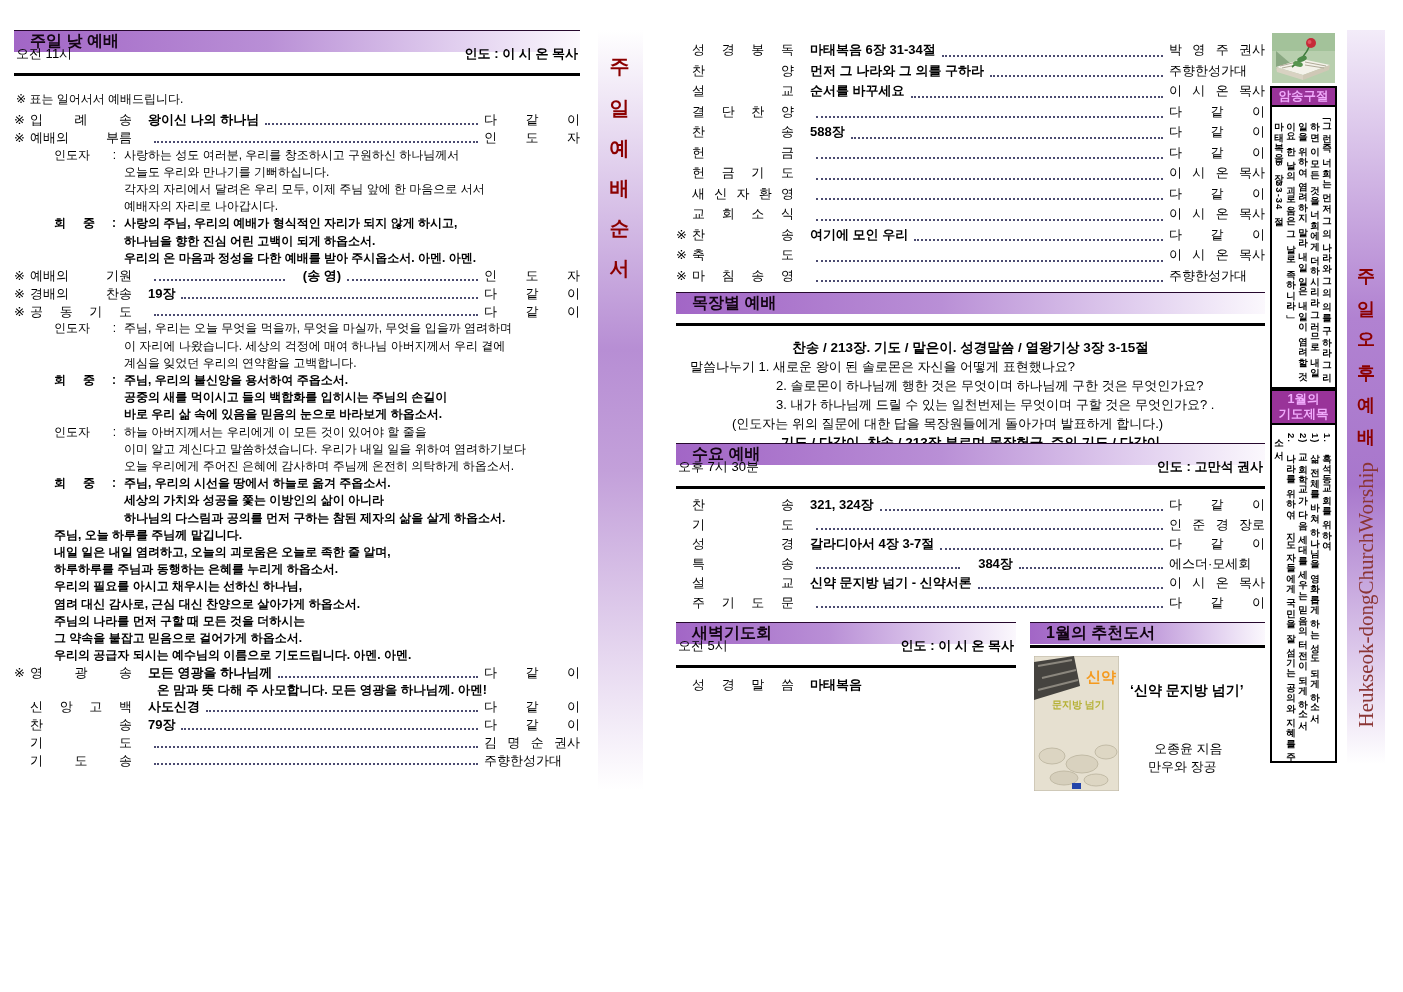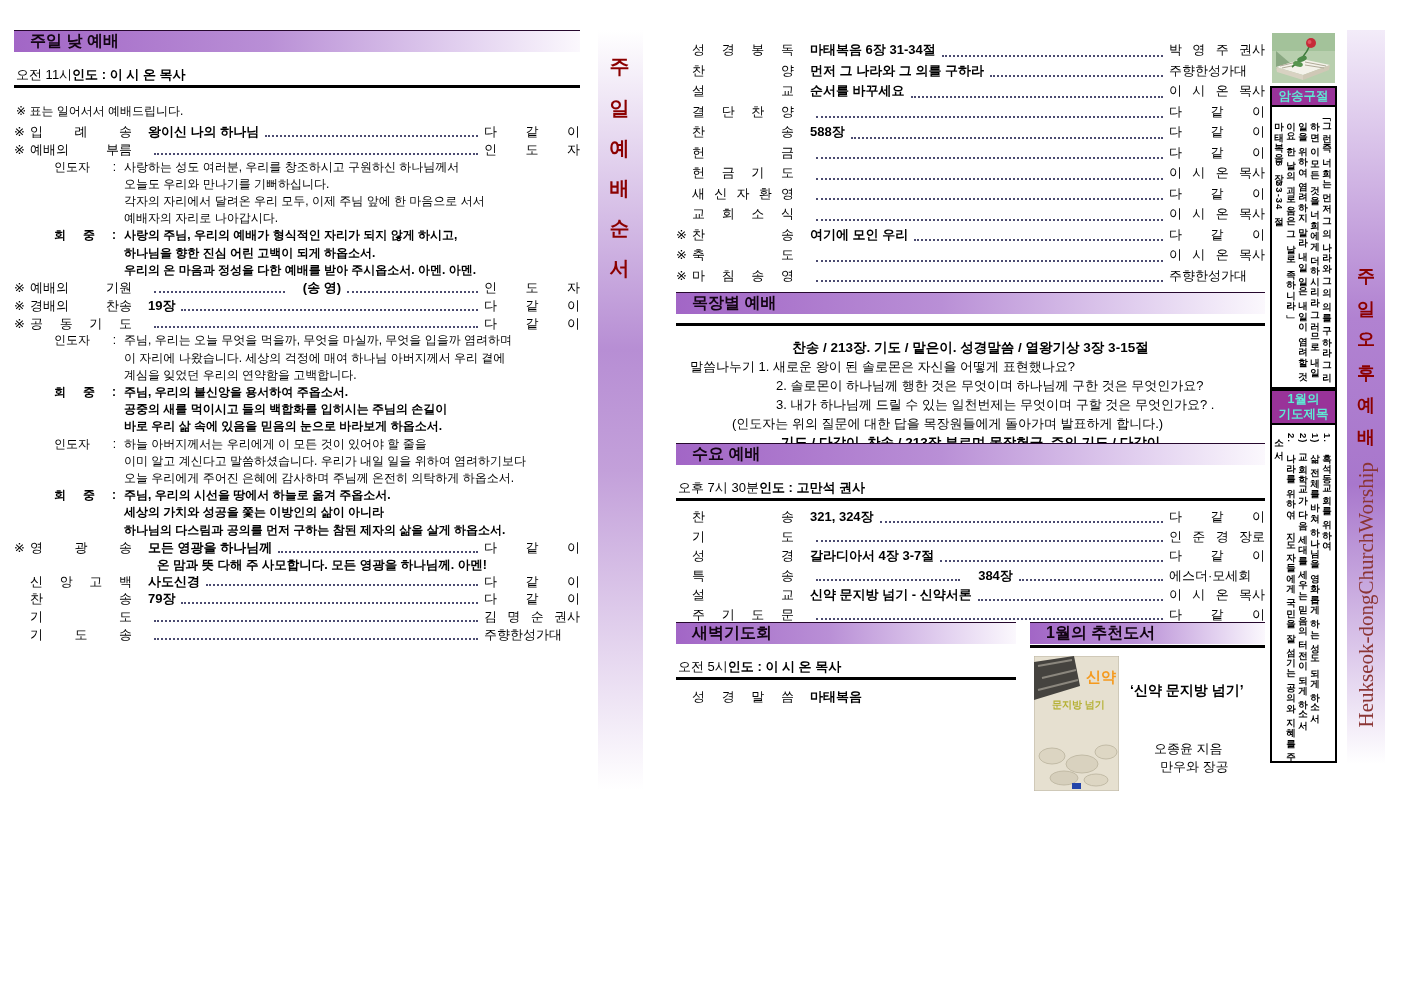--- a/index.html
+++ b/index.html
@@ -4,21 +4,21 @@
 <style>
   html,body{margin:0;padding:0;background:#fff;}
   .page{position:relative;width:1403px;height:992px;background:#fff;overflow:hidden;
         font-family:"Liberation Sans","DejaVu Sans",sans-serif;color:#000;}
   section,aside,div,span{box-sizing:border-box;}
 
   
   .sec-bar{height:22px;border-top:1px solid #26082e;
     background:linear-gradient(90deg,#a266c6 0%,#b98fd6 45%,#e3d2f0 80%,#fbf8fd 100%);
     display:flex;align-items:flex-start;padding-left:16px;font-size:16px;font-weight:bold;color:#130513;}
-  .meta-row{display:flex;align-items:flex-end;height:32px;font-size:13px;padding:0 2px;}
+  .meta-row{display:flex;justify-content:space-between;align-items:flex-end;height:20px;font-size:13px;padding:9px 2px;}
   .meta-bold{font-weight:bold;}
   .thick-rule{height:3px;background:#000;margin-top:1px;}
 
   
   #left-col{position:absolute;left:14px;top:30px;width:566px;}
   .small-note{font-size:12px;padding:15px 0 3px 2px;}
 
   
   .wrow{display:flex;align-items:center;line-height:17.8px;font-size:13px;}
   #rrows .wrow{line-height:20.5px;}
@@ -53,26 +53,26 @@
   .q0{margin-left:14px;}.q1{margin-left:100px;}.q2{margin-left:100px;}.q3{margin-left:56px;}
   .mok-line2{font-weight:bold;font-size:13.5px;text-align:center;margin-top:1px;}
   #wednesday{position:absolute;top:413px;left:0;right:0;}
   #wed-rows{margin-top:6px;}
   #dawn{position:absolute;top:592px;left:0;width:340px;}
   #dawn .wrow{margin-top:8px;}
   #book{position:absolute;top:592px;left:354px;width:235px;}
   .cover{position:absolute;left:4px;top:34px;}
   .book-quote{position:absolute;left:100px;top:60px;font-weight:bold;font-size:14px;white-space:nowrap;}
   .book-author{position:absolute;left:124px;top:118px;font-size:13px;}
-  .book-pub{position:absolute;left:130px;top:136px;font-size:13px;text-align:center;}
+  .book-pub{position:absolute;left:118px;top:136px;font-size:13px;text-align:center;}
 
   
   #sidebar{position:absolute;left:1270px;top:33px;width:67px;}
   .photo{display:block;margin-left:2px;}
-  .sb-hdr{border:2px solid #000;background:#993399;color:#5eead4;font-weight:bold;
+  .sb-hdr{border:2px solid #000;background:#993399;color:#f0abfc;font-weight:bold;
     font-size:12.5px;text-align:center;padding:1px 0;line-height:15px;white-space:pre-line;}
   .sb-hdr.first{margin-top:3px;}
   .vbox{border:2px solid #000;border-top:none;background:#fff;display:flex;justify-content:flex-end;
     padding:8px 2px 4px 2px;overflow:hidden;}
   .vt{writing-mode:vertical-rl;font-size:9.5px;font-weight:bold;line-height:12px;
     letter-spacing:1px;white-space:pre-line;}
   #verse-box{height:282px;}
   #prayer-box{height:338px;}
 
   
@@ -165,20 +165,28 @@
 이미 알고 계신다고 말씀하셨습니다. 우리가 내일 일을 위하여 염려하기보다
 오늘 우리에게 주어진 은혜에 감사하며 주님께 온전히 의탁하게 하옵소서.</div>
         </div>
         <div class="dlg b">
           <span class="sp">회 중 :</span>
           <div class="txt">주님, 우리의 시선을 땅에서 하늘로 옮겨 주옵소서.
 세상의 가치와 성공을 쫓는 이방인의 삶이 아니라
 하나님의 다스림과 공의를 먼저 구하는 참된 제자의 삶을 살게 하옵소서.</div>
         </div>
         <div class="dlg b">
+          <div class="txt">주님, 오늘 하루를 주님께 맡깁니다.
+내일 일은 내일 염려하고, 오늘의 괴로움은 오늘로 족한 줄 알며,
+하루하루를 주님과 동행하는 은혜를 누리게 하옵소서.
+우리의 필요를 아시고 채우시는 선하신 하나님,
+염려 대신 감사로, 근심 대신 찬양으로 살아가게 하옵소서.
+주님의 나라를 먼저 구할 때 모든 것을 더하시는
+그 약속을 붙잡고 믿음으로 걸어가게 하옵소서.
+우리의 공급자 되시는 예수님의 이름으로 기도드립니다. 아멘. 아멘.</div>
         </div>
         <div class="wrow">
           <span class="mk">※</span>
           <span class="lbl">영 광 송</span>
           <span class="ttl">모든 영광을 하나님께</span>
           <span class="ldr"></span>
           <span class="pf">다 같 이</span>
         </div>
         <div class="note">
           <div class="n2">온 맘과 뜻 다해 주 사모합니다. 모든 영광을 하나님께. 아멘!</div>

